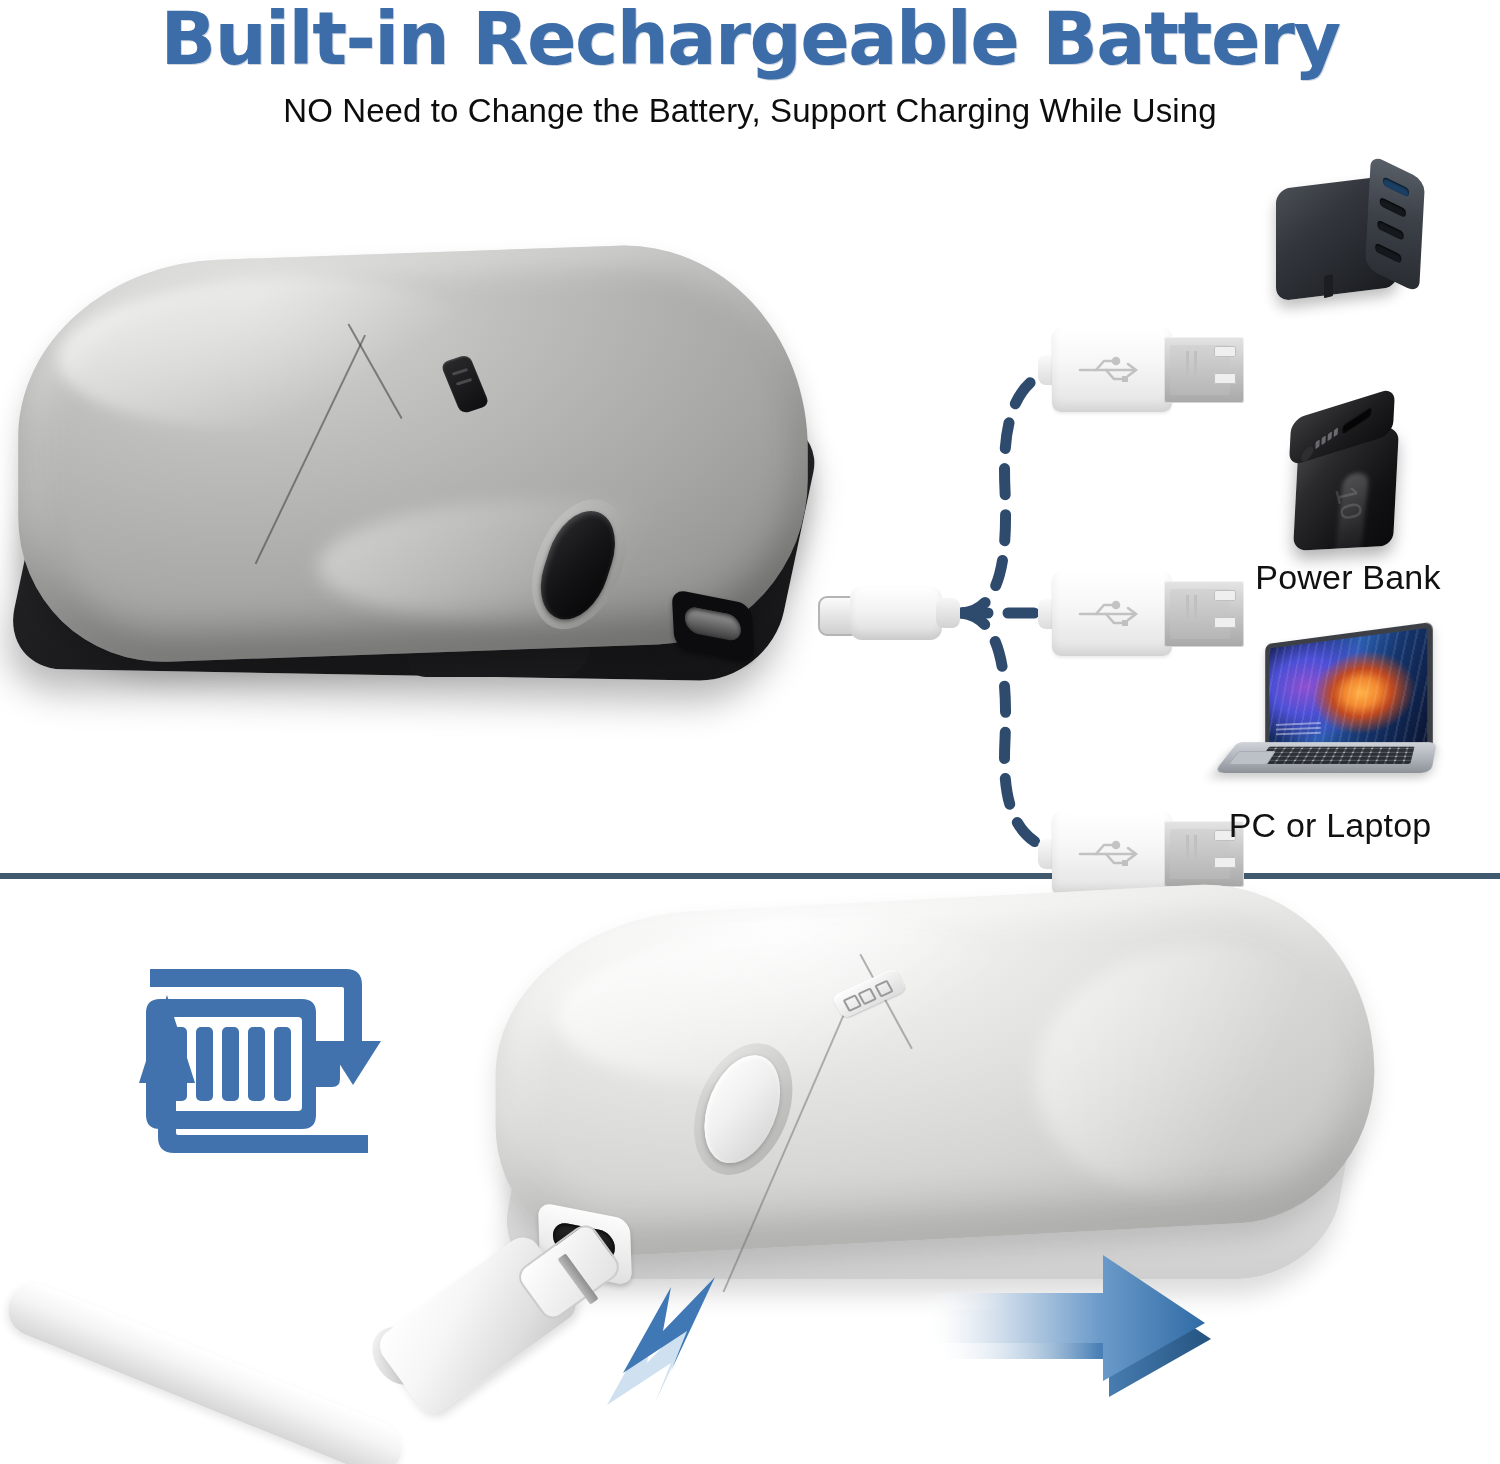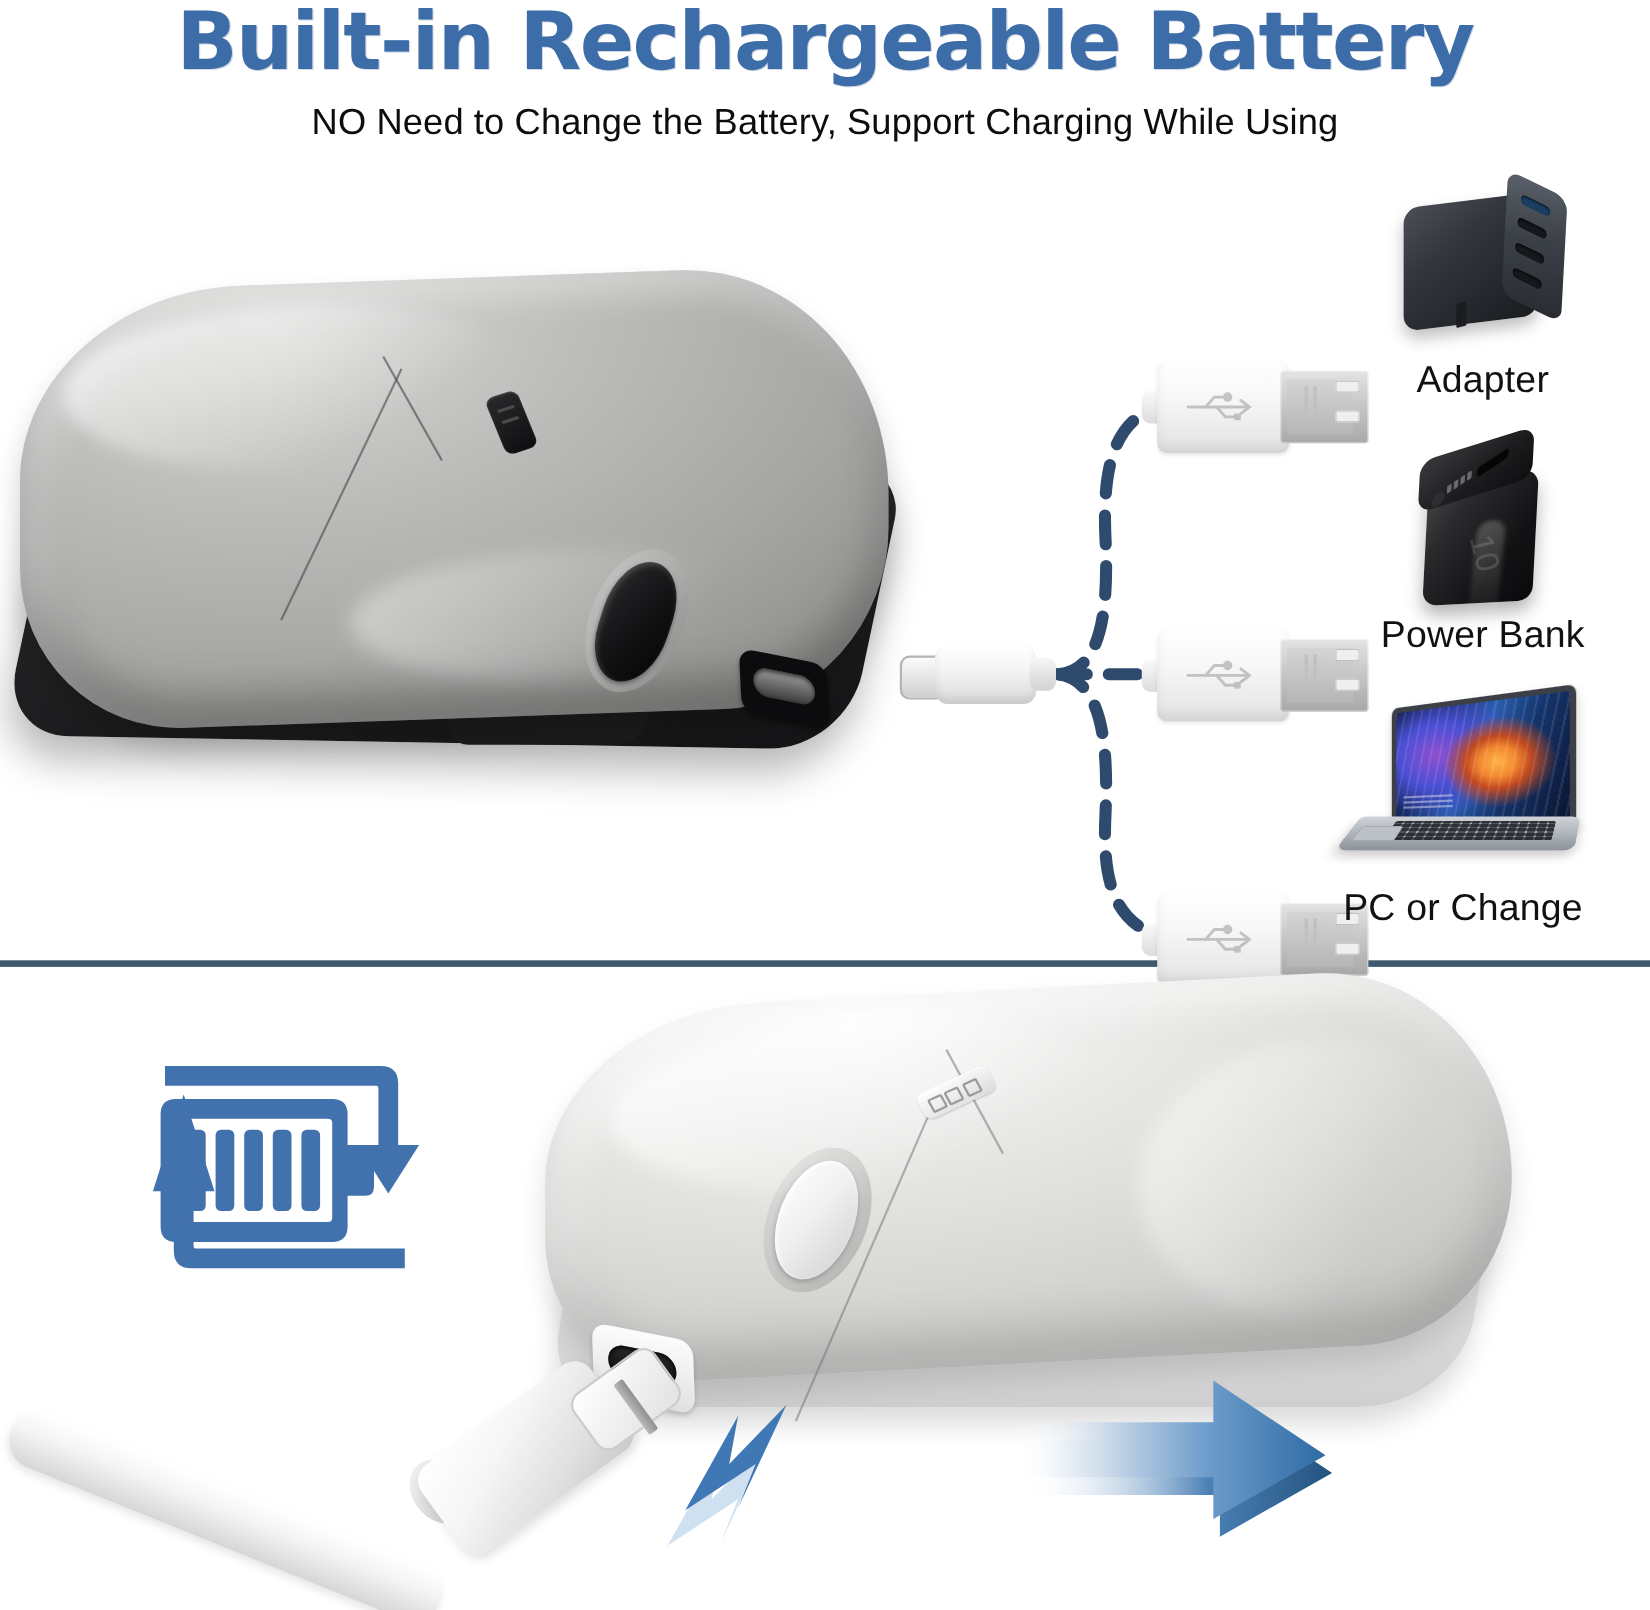--- a/index.html
+++ b/index.html
@@ -459,21 +459,20 @@
         <div class="ad-body">
           <div class="ad-prong"></div>
         </div>
         <div class="ad-face">
           <div class="ad-port usba-p"></div>
           <div class="ad-port p2"></div>
           <div class="ad-port p3"></div>
           <div class="ad-port p4"></div>
         </div>
       </div>
-      <div class="col-label" style="margin-top:16px;">Adapter</div>
     </div>
 
     <div class="col-item" style="left:1208px;top:258px;">
       <div class="powerbank">
         <div class="pb-body">
           <div class="pb-gloss"></div>
         </div>
         <div class="pb-10">10</div>
         <div class="pb-top">
           <div class="pb-usb"></div>
@@ -495,21 +494,21 @@
           <div class="lp-screen">
             <div class="lp-wave"></div>
             <div class="lp-os"></div>
           </div>
         </div>
         <div class="lp-base">
           <div class="lp-keys"></div>
           <div class="lp-pad"></div>
         </div>
       </div>
-      <div class="col-label" style="margin-top:16px;">PC or Change</div>
+      <div class="col-label" style="margin-top:16px;">PC or Laptop</div>
     </div>
 
   </div>
 
   <div class="panel-bottom">
 
     <svg class="battery-icon" viewBox="0 0 360 250">
       <g fill="#4272ad">
 
         <path d="M72,32 L268,32 Q284,32 284,48 L284,112 L266,112 L266,52 Q266,50 264,50 L72,50 Z"></path>

